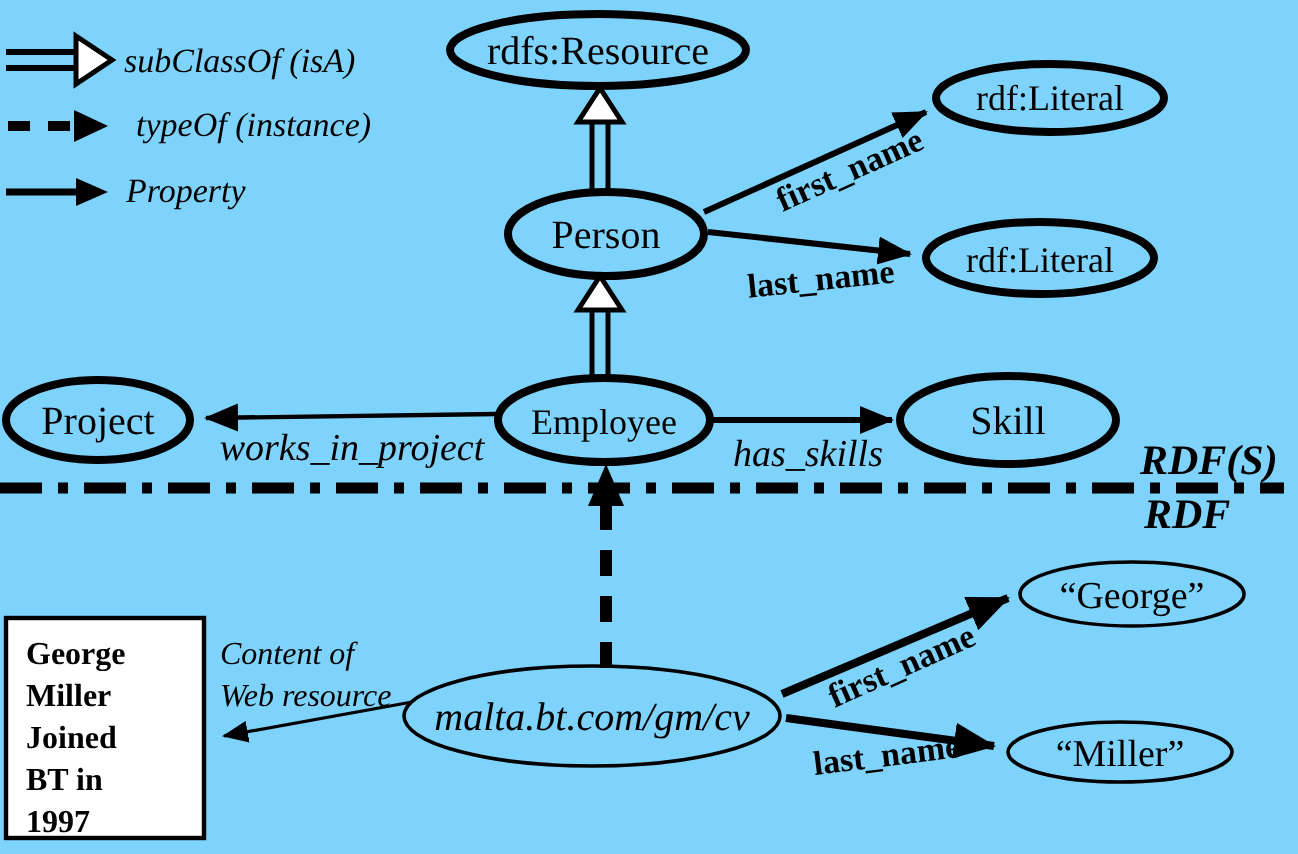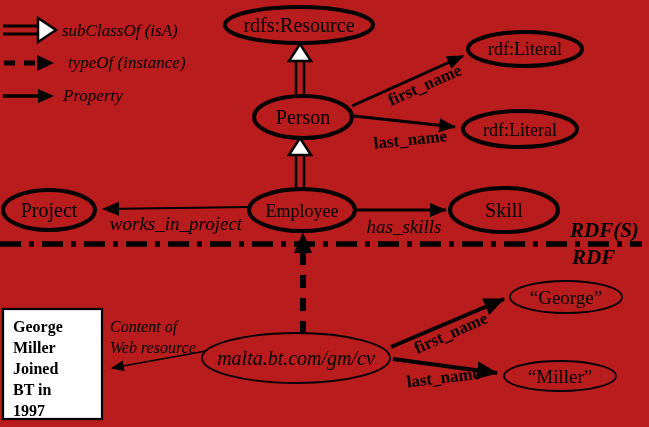--- a/index.html
+++ b/index.html
@@ -4,21 +4,21 @@
 <style>
   html, body {
     margin: 0;
     padding: 0;
     background: #ffffff;
   }
   .stage {
     position: relative;
     width: 649px;
     height: 427px;
-    background: #b91c1c;
+    background: #7dd3fc;
     overflow: hidden;
   }
   svg text {
     font-family: "Liberation Serif", "DejaVu Serif", serif;
     fill: #000000;
   }
   .node-label      { font-size: 20px; text-anchor: middle; }
   .node-label-sm   { font-size: 18px; text-anchor: middle; }
   .edge-label-bold { font-size: 17px; font-weight: bold; text-anchor: middle; }
   .edge-label-it   { font-size: 19px; font-style: italic; text-anchor: middle; }

